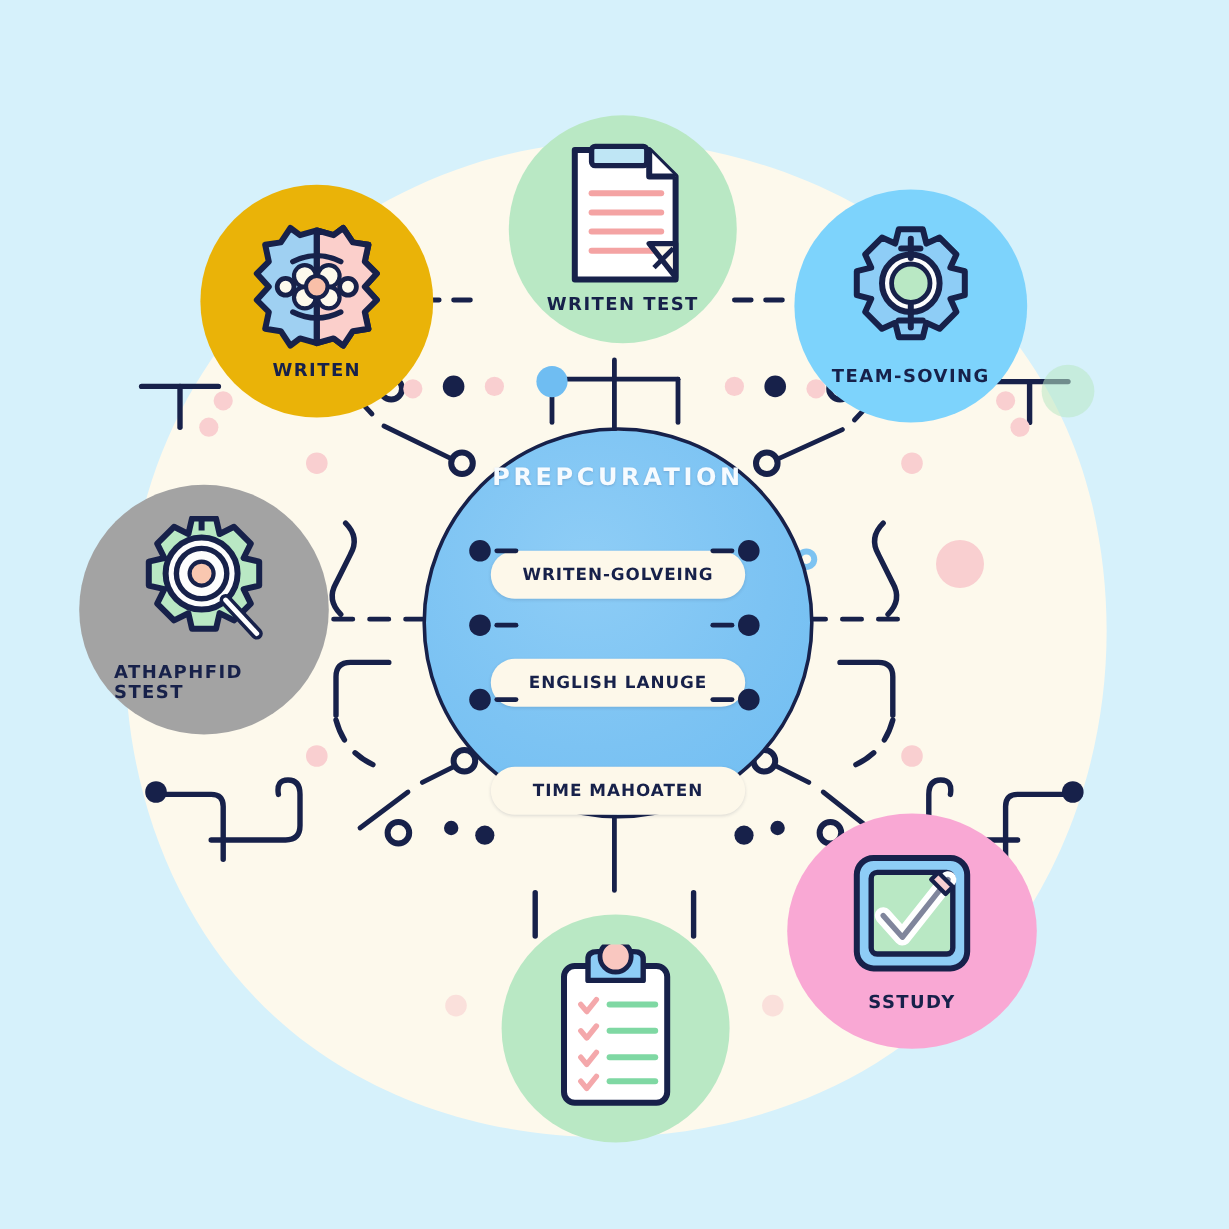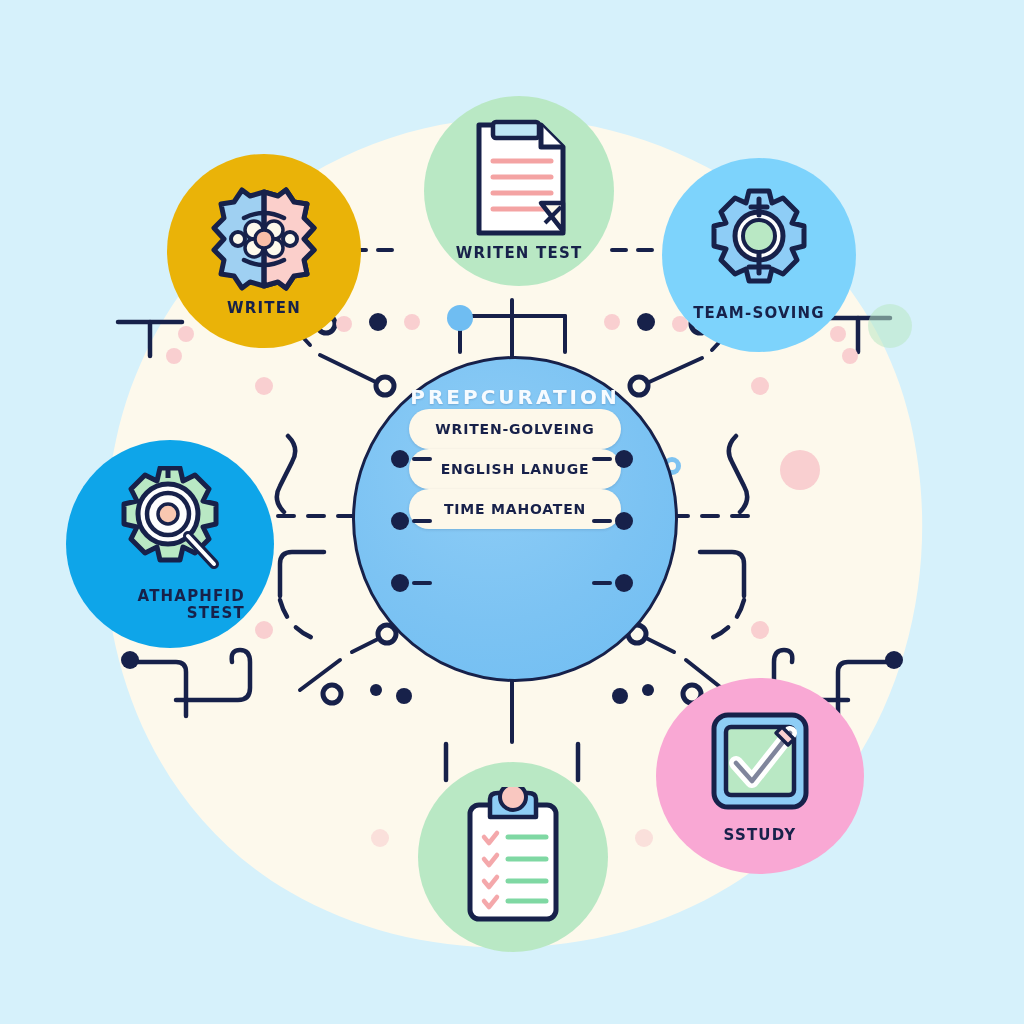--- a/index.html
+++ b/index.html
@@ -10,21 +10,21 @@
   }
   #stage{position:relative;width:1024px;height:1024px;}
   svg.layer{position:absolute;left:0;top:0;width:1024px;height:1024px;}
 
   .node{position:absolute;border-radius:50%;display:flex;flex-direction:column;
         align-items:center;justify-content:center;}
   .node .glyph{display:flex;align-items:center;justify-content:center;}
   .node .nlabel{
     font-family:"DejaVu Sans", sans-serif;
     font-weight:700;letter-spacing:1.2px;color:#17214a;
-    text-align:right;line-height:1.15;font-size:15px;
+    text-align:left;line-height:1.15;font-size:15px;
     text-transform:uppercase;
   }
 
   .hub{position:absolute;border-radius:50%;
        background:radial-gradient(circle at 42% 34%, #8ecdf6 0%, #7cc3f3 55%, #6fbdf2 100%);
        border:3px solid #17214a;
        display:flex;flex-direction:column;align-items:center;}
   .hub-title{
     margin-top:26px;color:#f6fbff;font-weight:700;
     letter-spacing:3px;font-size:20px;text-transform:uppercase;
@@ -146,21 +146,21 @@
       <circle cx="174" cy="356" r="8" fill="#f9cfd0"></circle>
       <circle cx="850" cy="356" r="8" fill="#f9cfd0"></circle>
       <circle cx="890" cy="326" r="22" fill="#b9e8c4" opacity=".55"></circle>
       <circle cx="136" cy="326" r="0" fill="none"></circle>
       <circle cx="256" cy="838" r="0" fill="none"></circle>
       <circle cx="380" cy="838" r="9" fill="#f9cfd0" opacity=".6"></circle>
       <circle cx="644" cy="838" r="9" fill="#f9cfd0" opacity=".6"></circle>
     </g>
   </svg>
 
-  <div class="hub" style="left:352px;top:356px;width:320px;height:320px;">
+  <div class="hub" style="left:352px;top:356px;width:320px;height:320px;justify-content:space-between;">
     <div class="hub-title">PREPCURATION</div>
 
     <div class="pill">
       <span>WRITEN-GOLVEING</span>
     </div>
     <div class="pill">
       <span>ENGLISH LANUGE</span>
     </div>
     <div class="pill">
       <span>TIME MAHOATEN</span>
@@ -240,21 +240,21 @@
         <circle cx="56" cy="49" r="16" fill="#b9e8c4" stroke="#17214a" stroke-width="4"></circle>
         <line x1="56" y1="12" x2="56" y2="28" stroke="#17214a" stroke-width="5" stroke-linecap="round"></line>
         <line x1="48" y1="20" x2="64" y2="20" stroke="#17214a" stroke-width="5" stroke-linecap="round"></line>
         <line x1="56" y1="66" x2="56" y2="86" stroke="#17214a" stroke-width="5" stroke-linecap="round"></line>
         <line x1="46" y1="80" x2="66" y2="80" stroke="#17214a" stroke-width="5" stroke-linecap="round"></line>
       </svg>
     </div>
     <div class="nlabel" style="margin-top:6px;">TEAM-SOVING</div>
   </div>
 
-  <div class="node" style="left:66px;top:440px;width:208px;height:208px;background:#0ea5e9;">
+  <div class="node" style="left:66px;top:404px;width:208px;height:208px;background:#a3a3a3;">
     <div class="glyph">
       <svg width="120" height="118" viewBox="0 0 120 118">
         <path d="M50 2 L70 2 L73 15 L85 9 L99 23 L93 35 L106 38 L106 58 L93 61 L99 73
                  L85 87 L73 81 L70 94 L50 94 L47 81 L35 87 L21 73 L27 61 L14 58 L14 38
                  L27 35 L21 23 L35 9 L47 15 Z" fill="#b9e8c4" stroke="#17214a" stroke-width="5" stroke-linejoin="round"></path>
         <circle cx="58" cy="48" r="30" fill="#fdfdfd" stroke="#17214a" stroke-width="5"></circle>
         <circle cx="58" cy="48" r="21" fill="#fdfdfd" stroke="#17214a" stroke-width="4.5"></circle>
         <circle cx="58" cy="48" r="10" fill="#f9c7b0" stroke="#17214a" stroke-width="3.5"></circle>
         <line x1="78" y1="70" x2="104" y2="98" stroke="#17214a" stroke-width="10" stroke-linecap="round"></line>
         <line x1="78" y1="70" x2="104" y2="98" stroke="#ffffff" stroke-width="4" stroke-linecap="round"></line>

